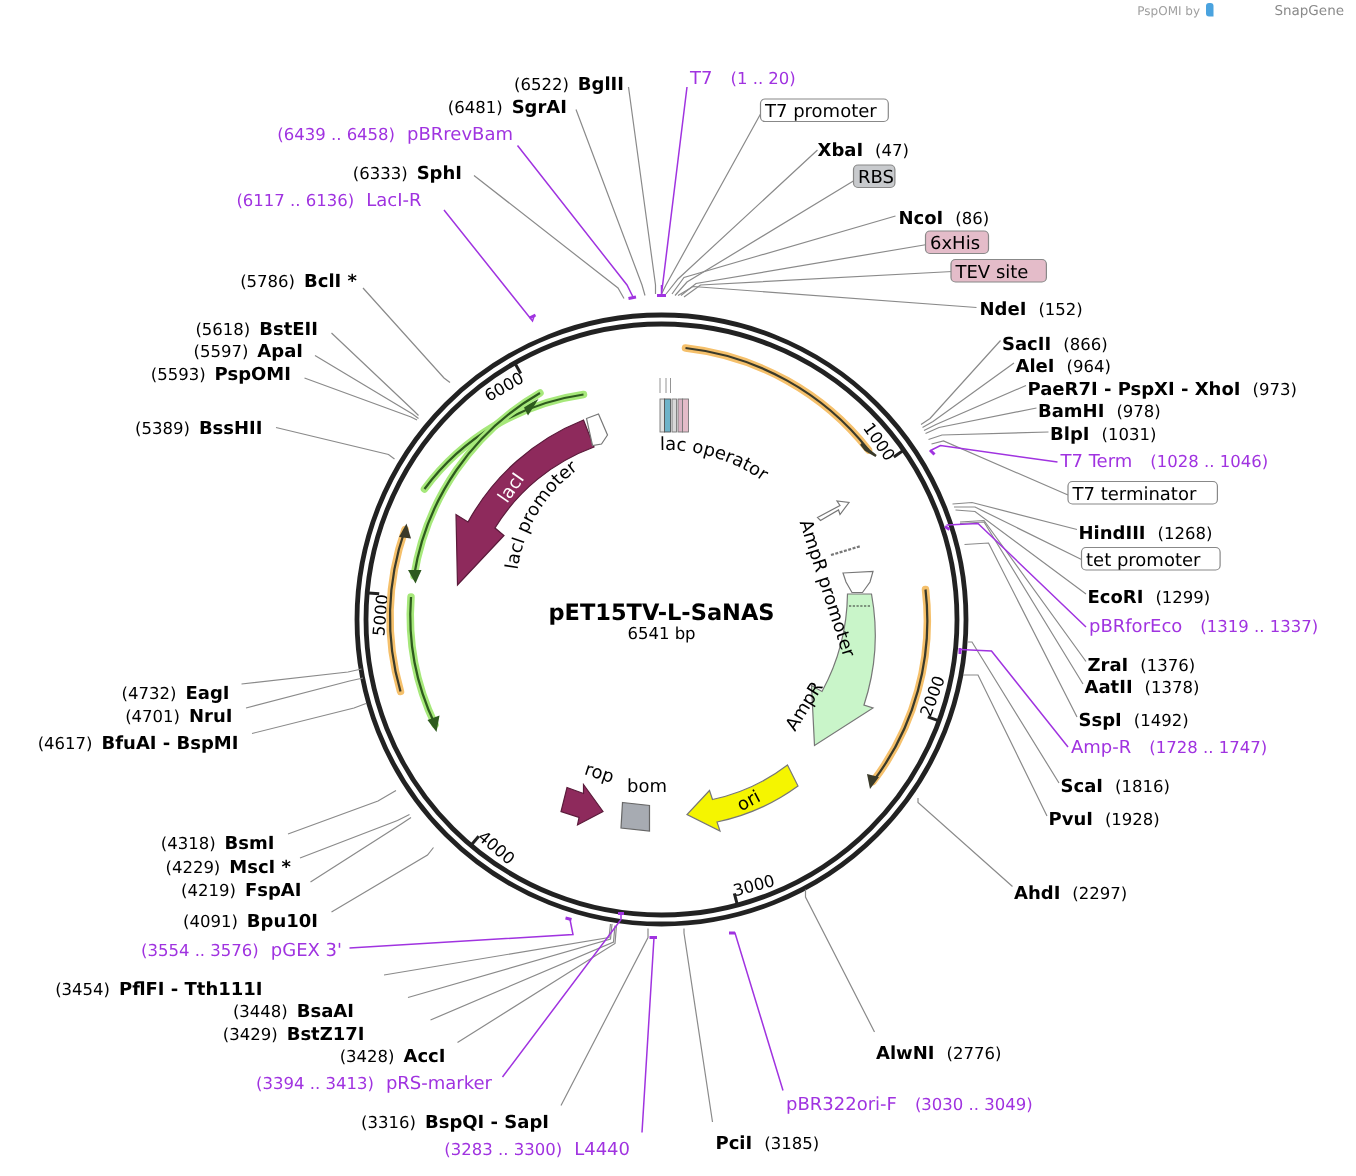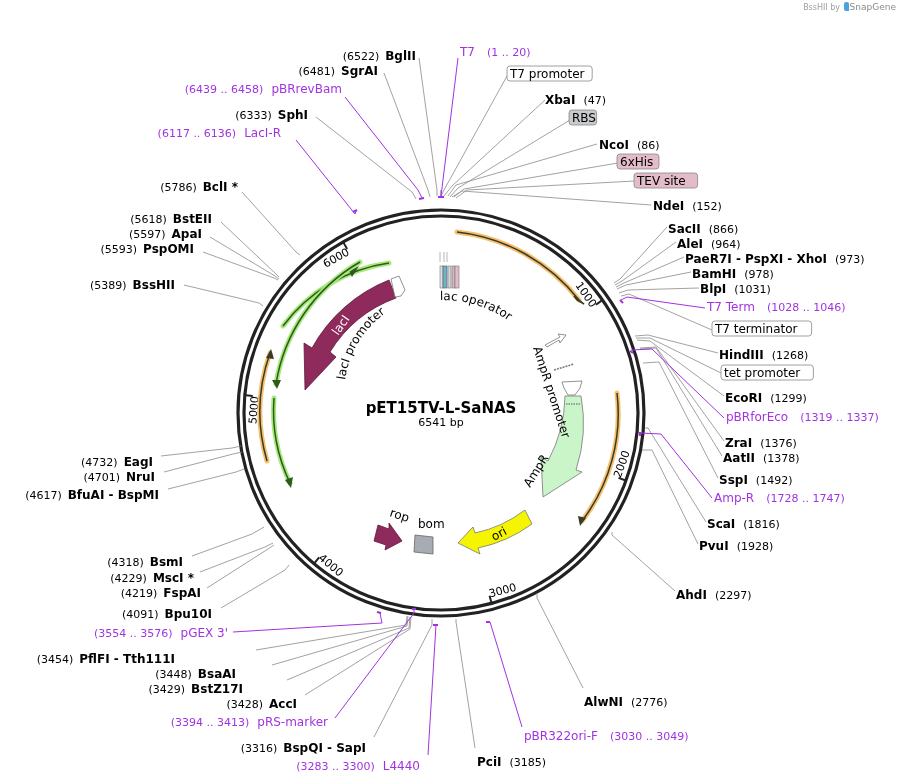--- a/index.html
+++ b/index.html
@@ -1,33 +1,33 @@
 <!DOCTYPE html>
 <html><head>
 <meta charset="utf-8">
 <style>
   html, body { margin:0; padding:0; background:#ffffff; }
   body { width:904px; height:784px; position:relative; overflow:hidden; font-family:"DejaVu Sans", sans-serif; }
   #map { position:absolute; left:0; top:0; width:904px; height:784px; }
   .credit { position:absolute; right:8px; top:2px; font-size:8px; color:#a0a0a0; font-family:"DejaVu Sans", sans-serif; }
-  .credit .brand { color:#8a8a8a; font-size:9px; }
+  .credit .brand { color:#8a8a8a; font-size:9px;padding-left:40px; }
   .credit .logo { display:inline-block; width:5px; height:9px; background:#4aa3df; border-radius:2px 2px 0 2px; vertical-align:-1px; margin:0 1px; }
   .lbl-enz { font-size:12px; font-weight:bold; fill:#000; }
   .lbl-pos { font-size:11px; fill:#000; }
   .lbl-primer { font-size:12px; fill:#a033e0; }
   .lbl-feat { font-size:12px; fill:#000; }
   .center-title { font-size:15px; font-weight:bold; fill:#000; }
   .center-sub { font-size:11px; fill:#000; }
   .tick-lbl { font-size:11px; fill:#000; }
 </style>
 </head>
 <body>
 
 <div class="credit">
-  <span>BssHII by</span>
+  <span>PspOMI by</span>
   <span class="logo"></span><span class="brand">SnapGene</span>
 </div>
 
 <svg id="map" xmlns="http://www.w3.org/2000/svg" width="904" height="784" viewBox="0 0 904 784">
   <defs>
     <path id="arcLacOp" d="M 440 300 A 114 114 0 0 1 520 330"></path>
     <path id="arcLacIProm" d="M 345 380 A 100 100 0 0 1 410 300"></path>
     <path id="arcAmpProm" d="M 535 345 A 100 100 0 0 1 555 440"></path>
   </defs>
 

